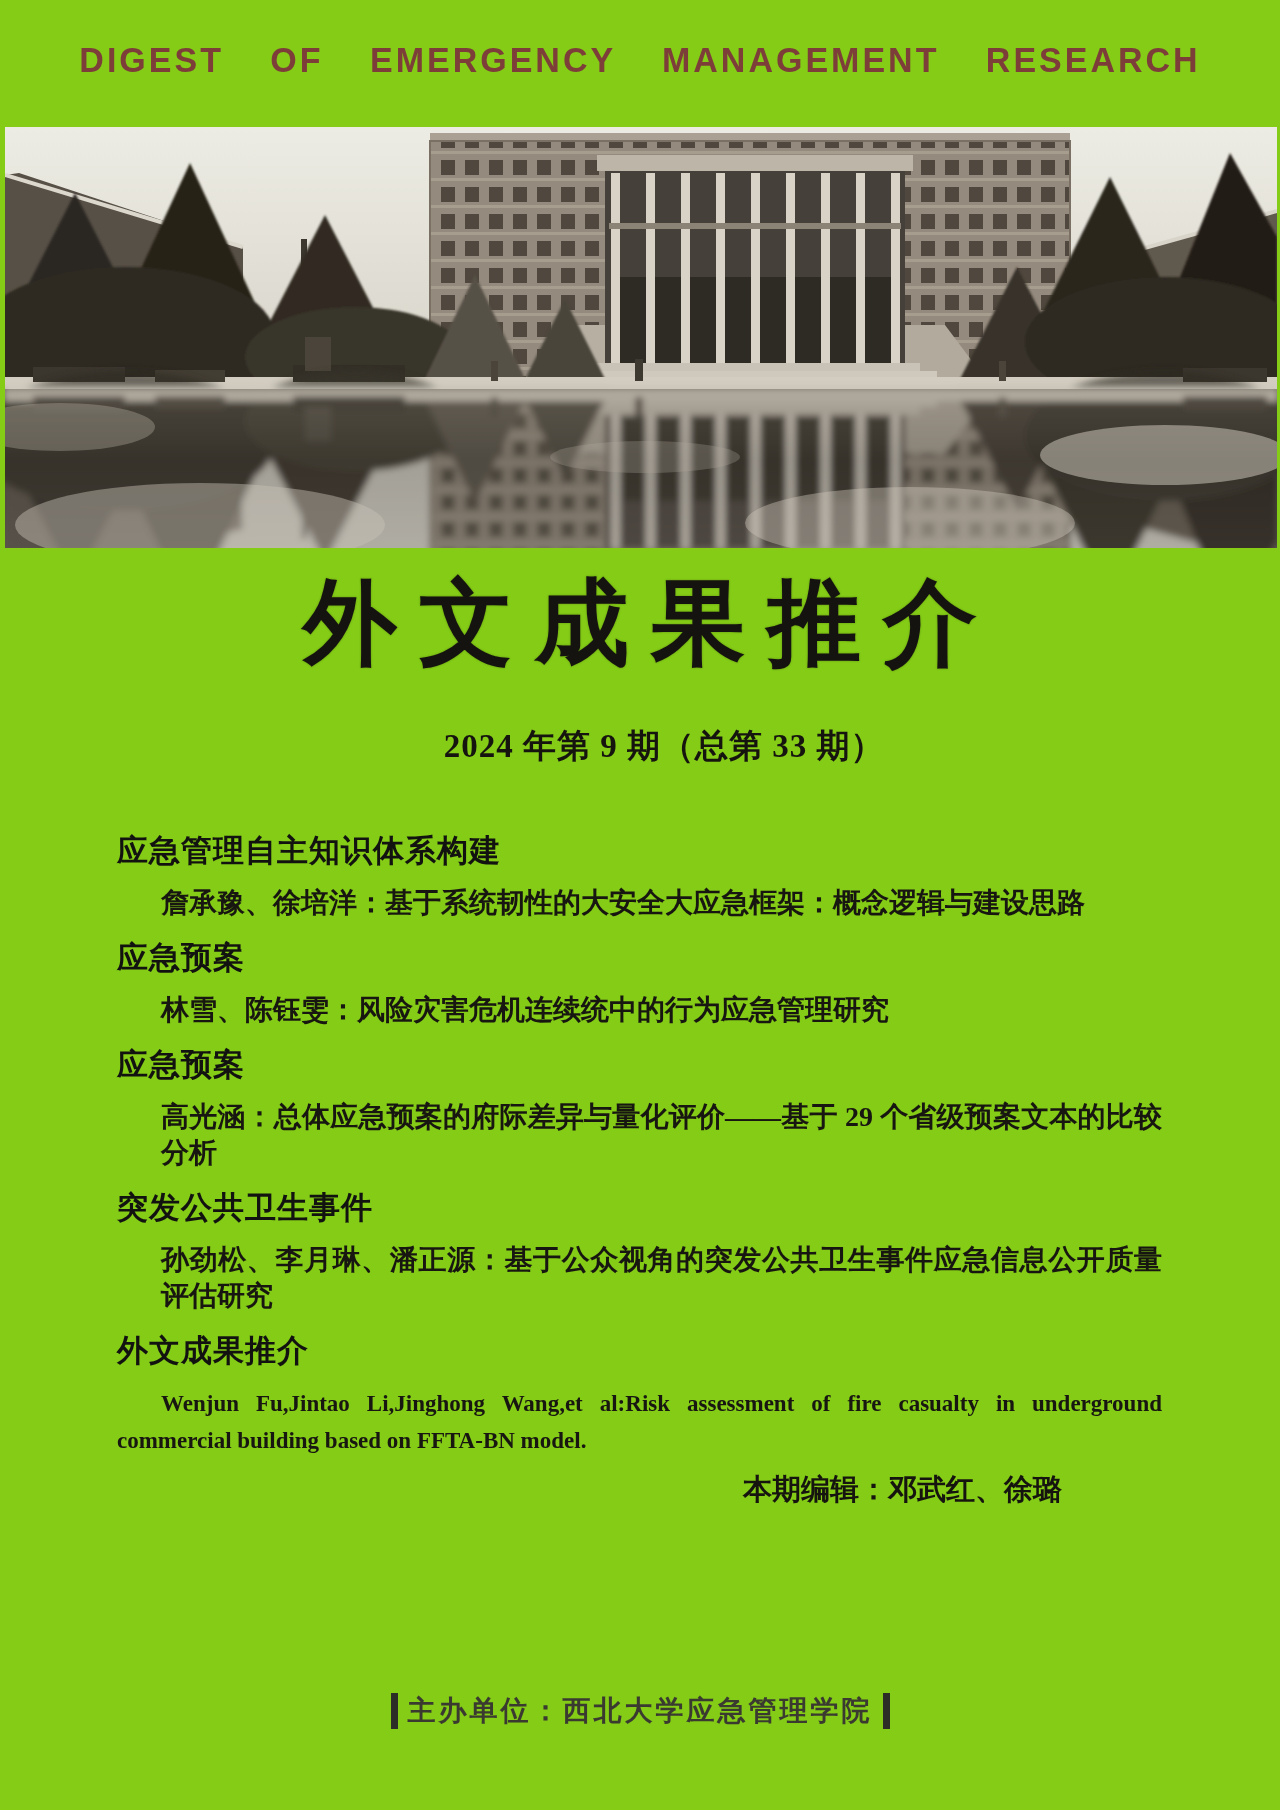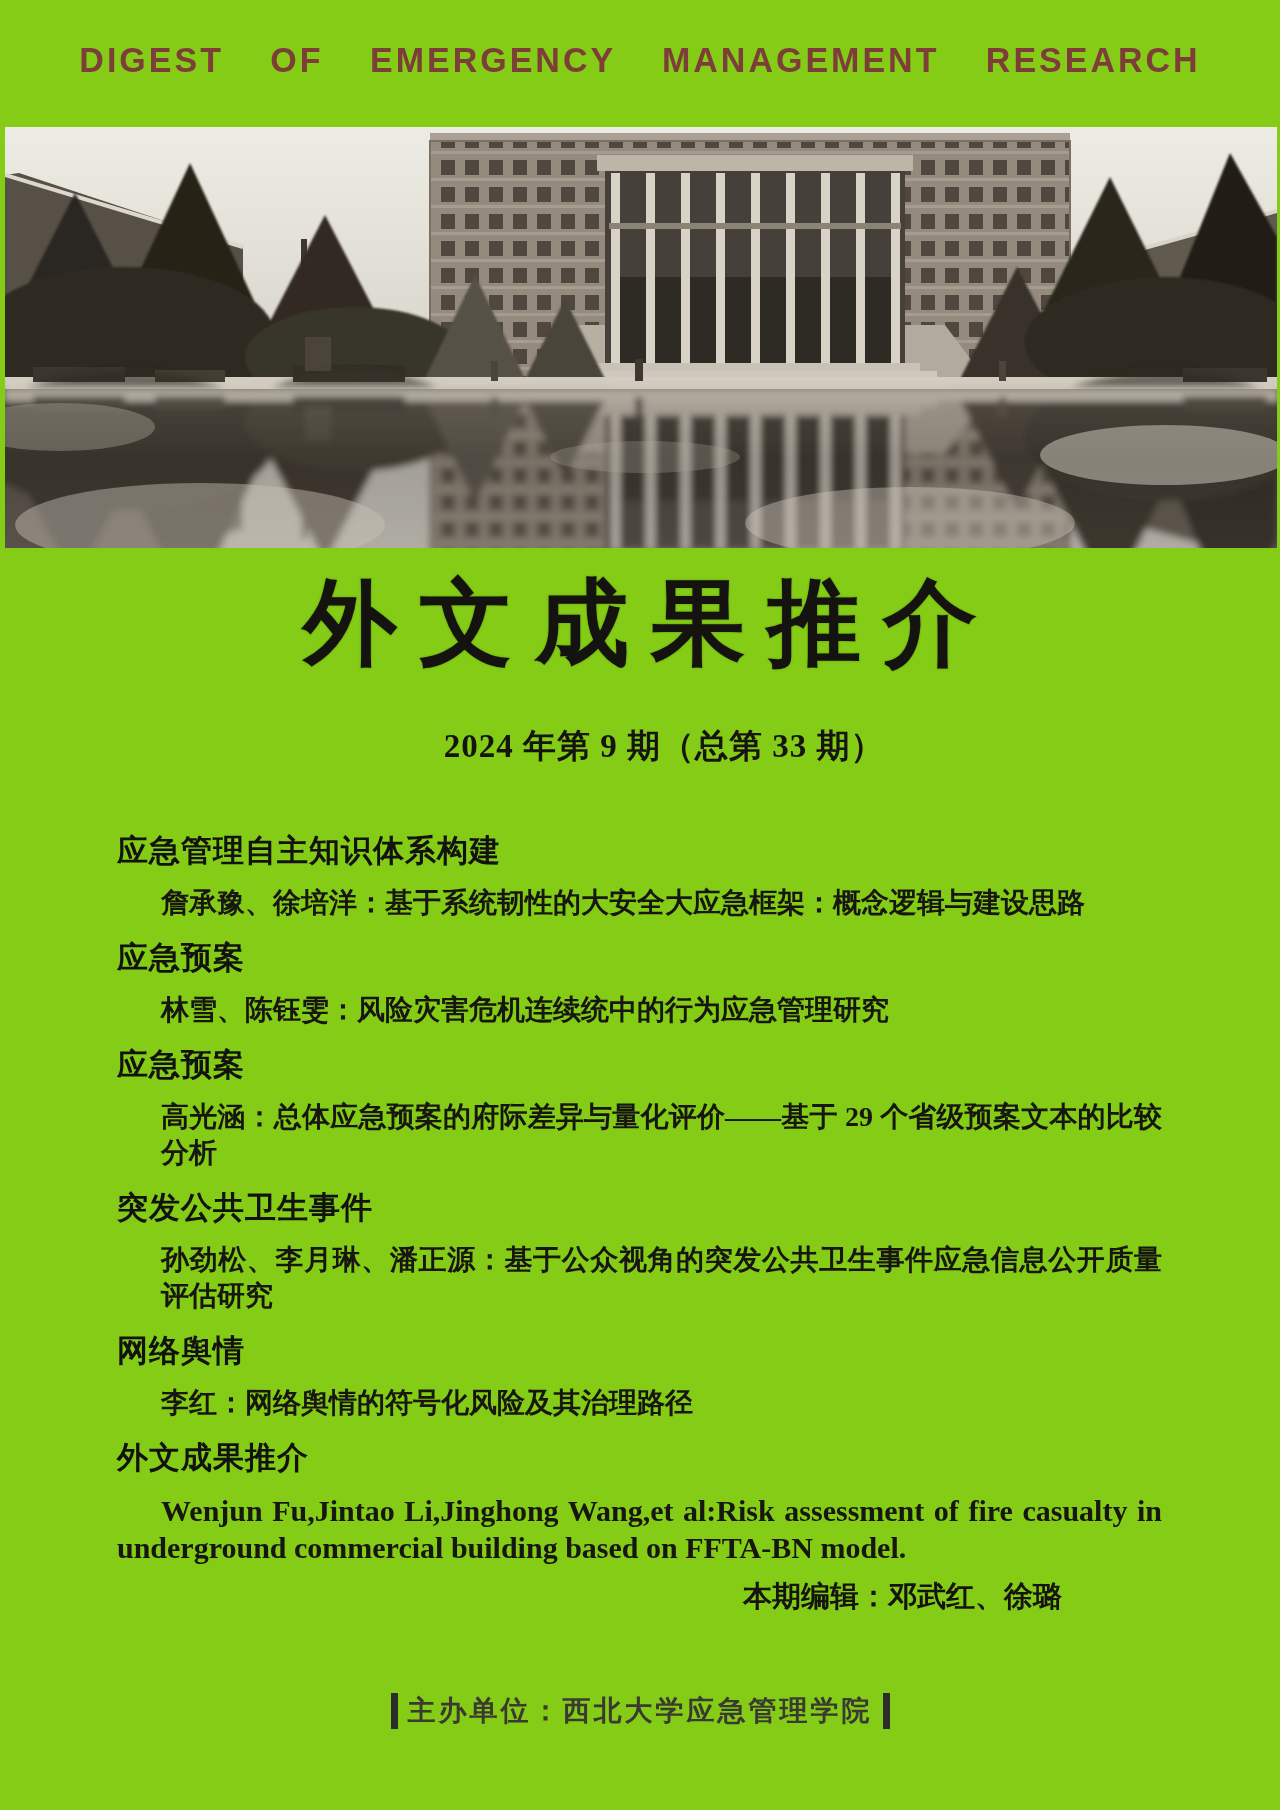--- a/index.html
+++ b/index.html
@@ -58,21 +58,21 @@
     font-weight:700;font-size:31px;line-height:38px;
     color:#121210;letter-spacing:1px;
   }
   .toc-article{
     margin:15px 0 0 44px;
     font-weight:700;font-size:28px;line-height:36px;
     text-align:justify;color:#181611;
   }
   .toc-article.en{
     margin-left:0;text-indent:44px;
-    font-size:30px;line-height:37px;
+    font-size:23px;line-height:37px;
   }
 
   .editor-line{
     margin:12px 100px 0 0;
     text-align:right;
     font-weight:700;font-size:29px;line-height:36px;
   }
 
   
   .footer{
@@ -224,24 +224,20 @@
     <section>
       <h2 class="toc-heading">应急预案</h2>
       <p class="toc-article">高光涵：总体应急预案的府际差异与量化评价——基于 29 个省级预案文本的比较分析</p>
     </section>
 
     <section>
       <h2 class="toc-heading">突发公共卫生事件</h2>
       <p class="toc-article">孙劲松、李月琳、潘正源：基于公众视角的突发公共卫生事件应急信息公开质量评估研究</p>
     </section>
 
-    <section>
-      <h2 class="toc-heading">网络舆情</h2>
-      <p class="toc-article">李红：网络舆情的符号化风险及其治理路径</p>
-    </section>
 
     <section>
       <h2 class="toc-heading">外文成果推介</h2>
       <p class="toc-article en">Wenjun Fu,Jintao Li,Jinghong Wang,et al:Risk assessment of fire casualty in underground commercial building based on FFTA-BN model.</p>
     </section>
 
     <div class="editor-line">本期编辑：邓武红、徐璐</div>
   </div>
 
   <div class="footer">

